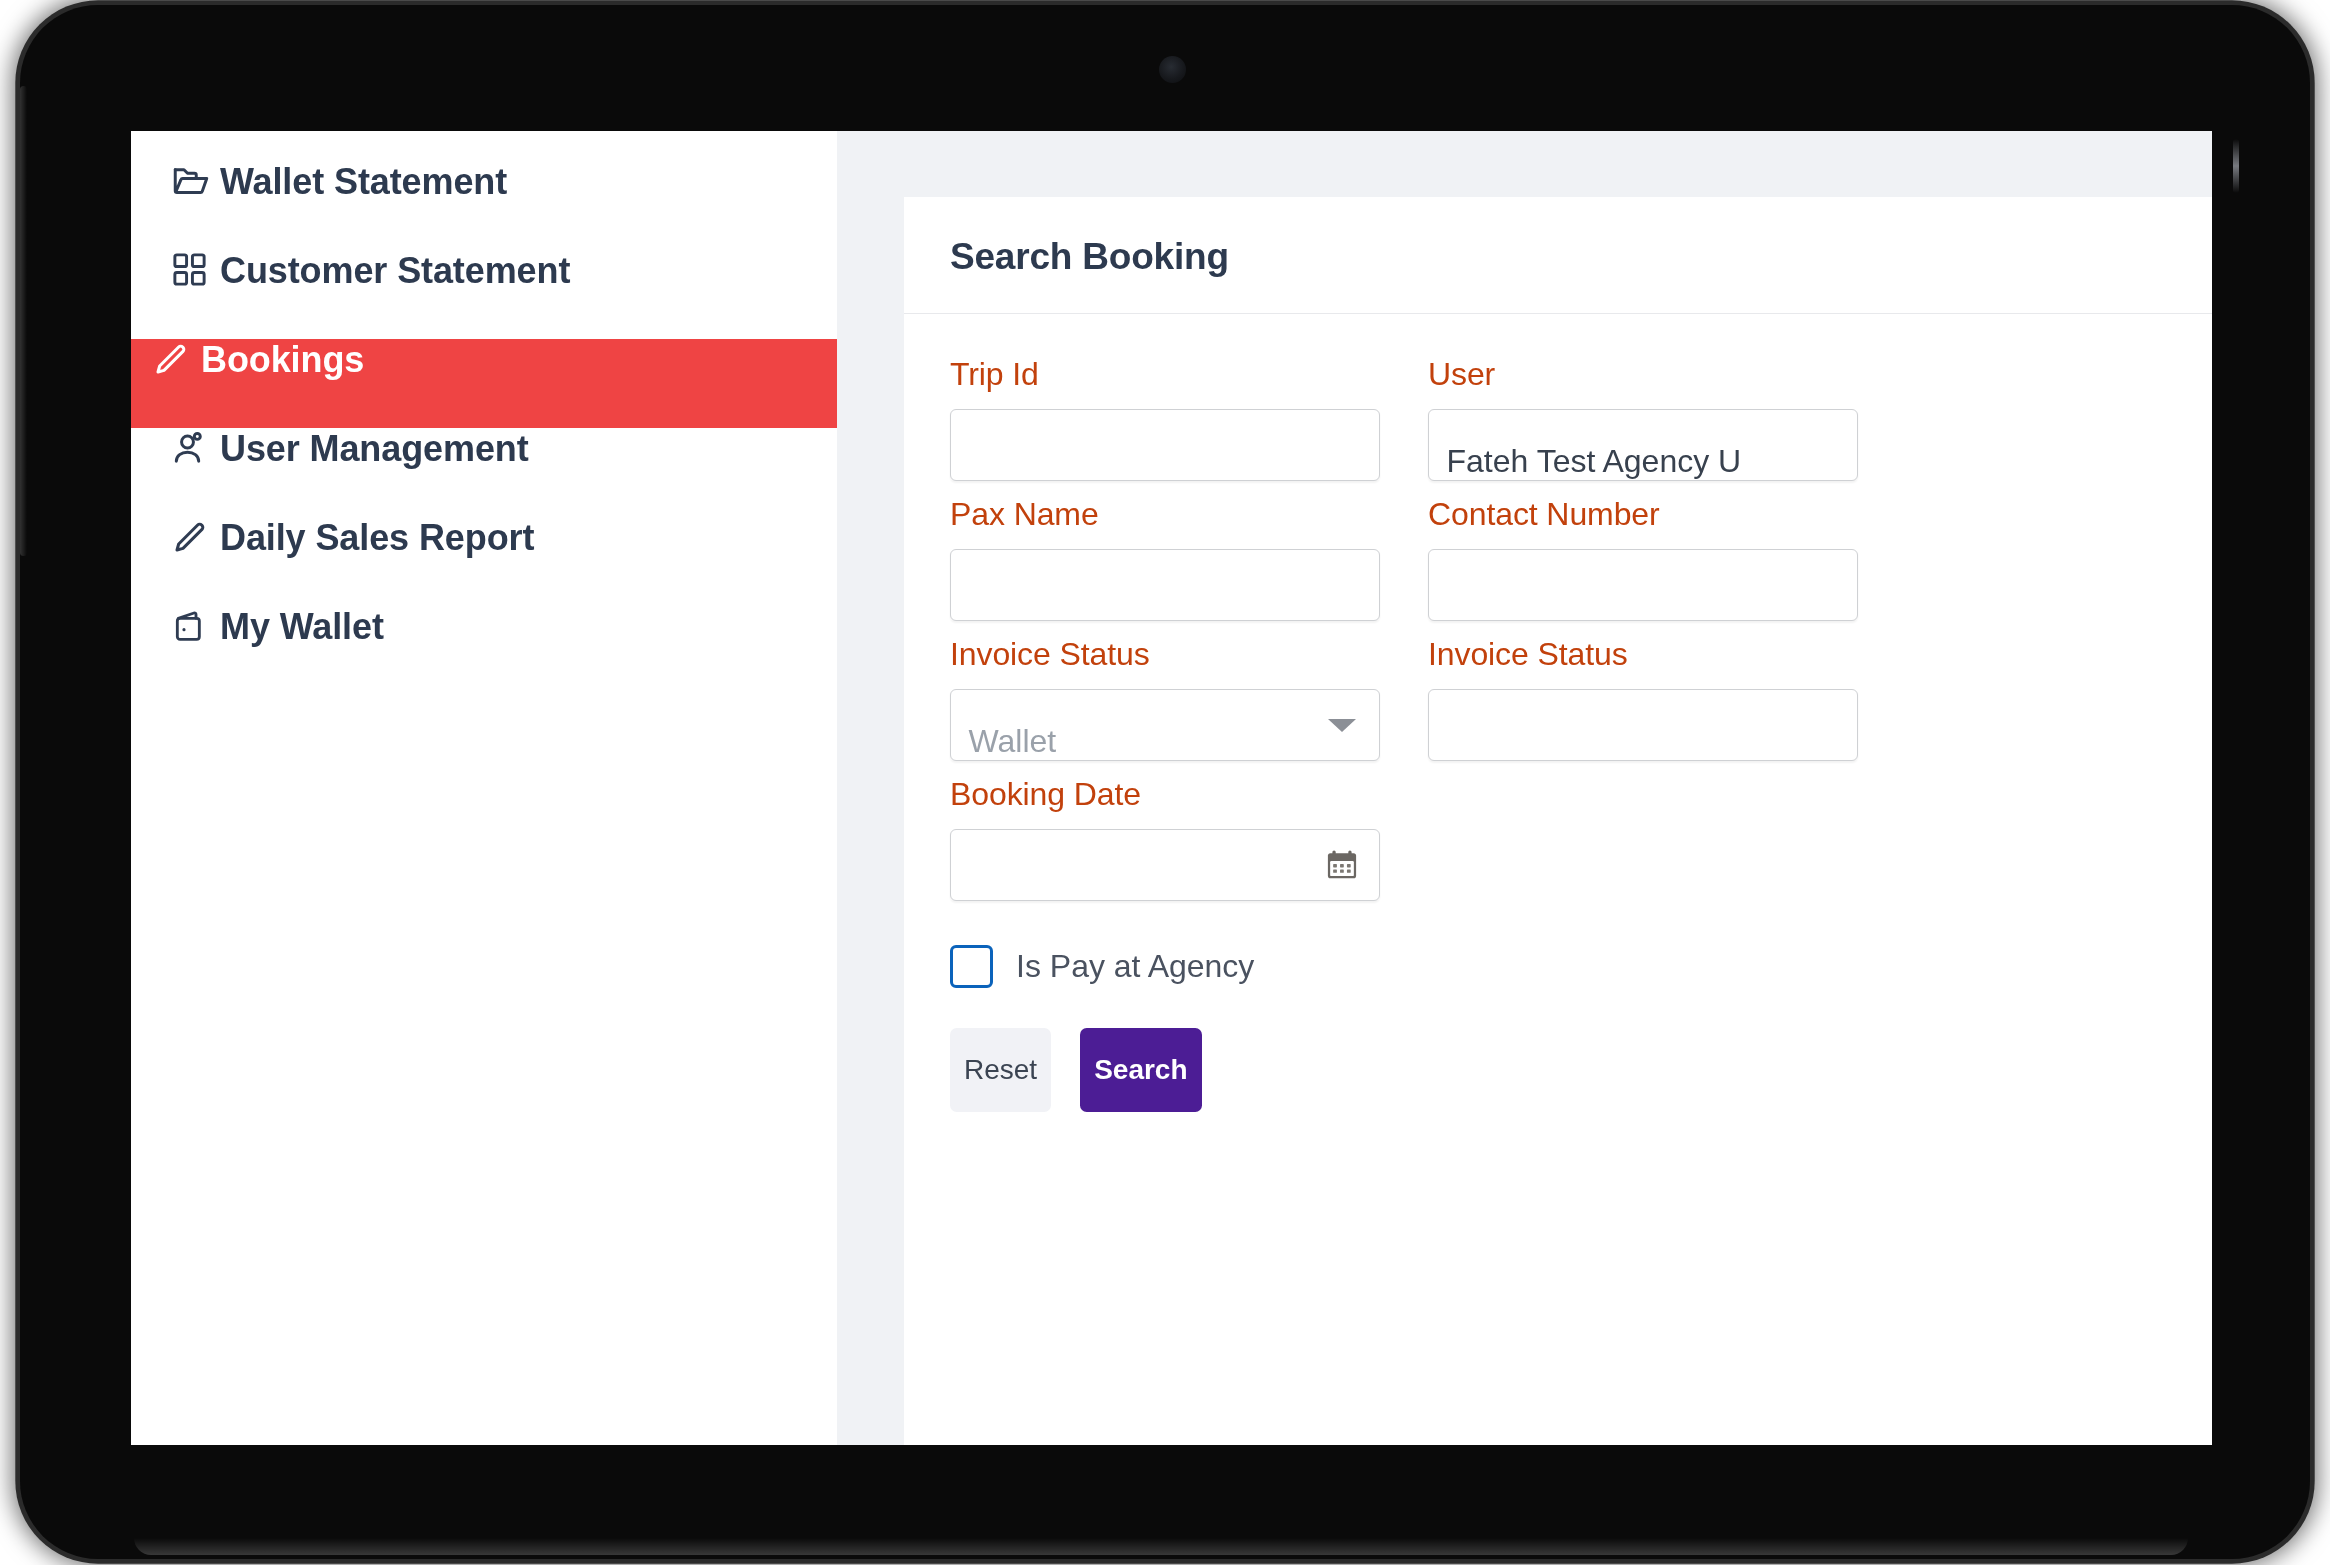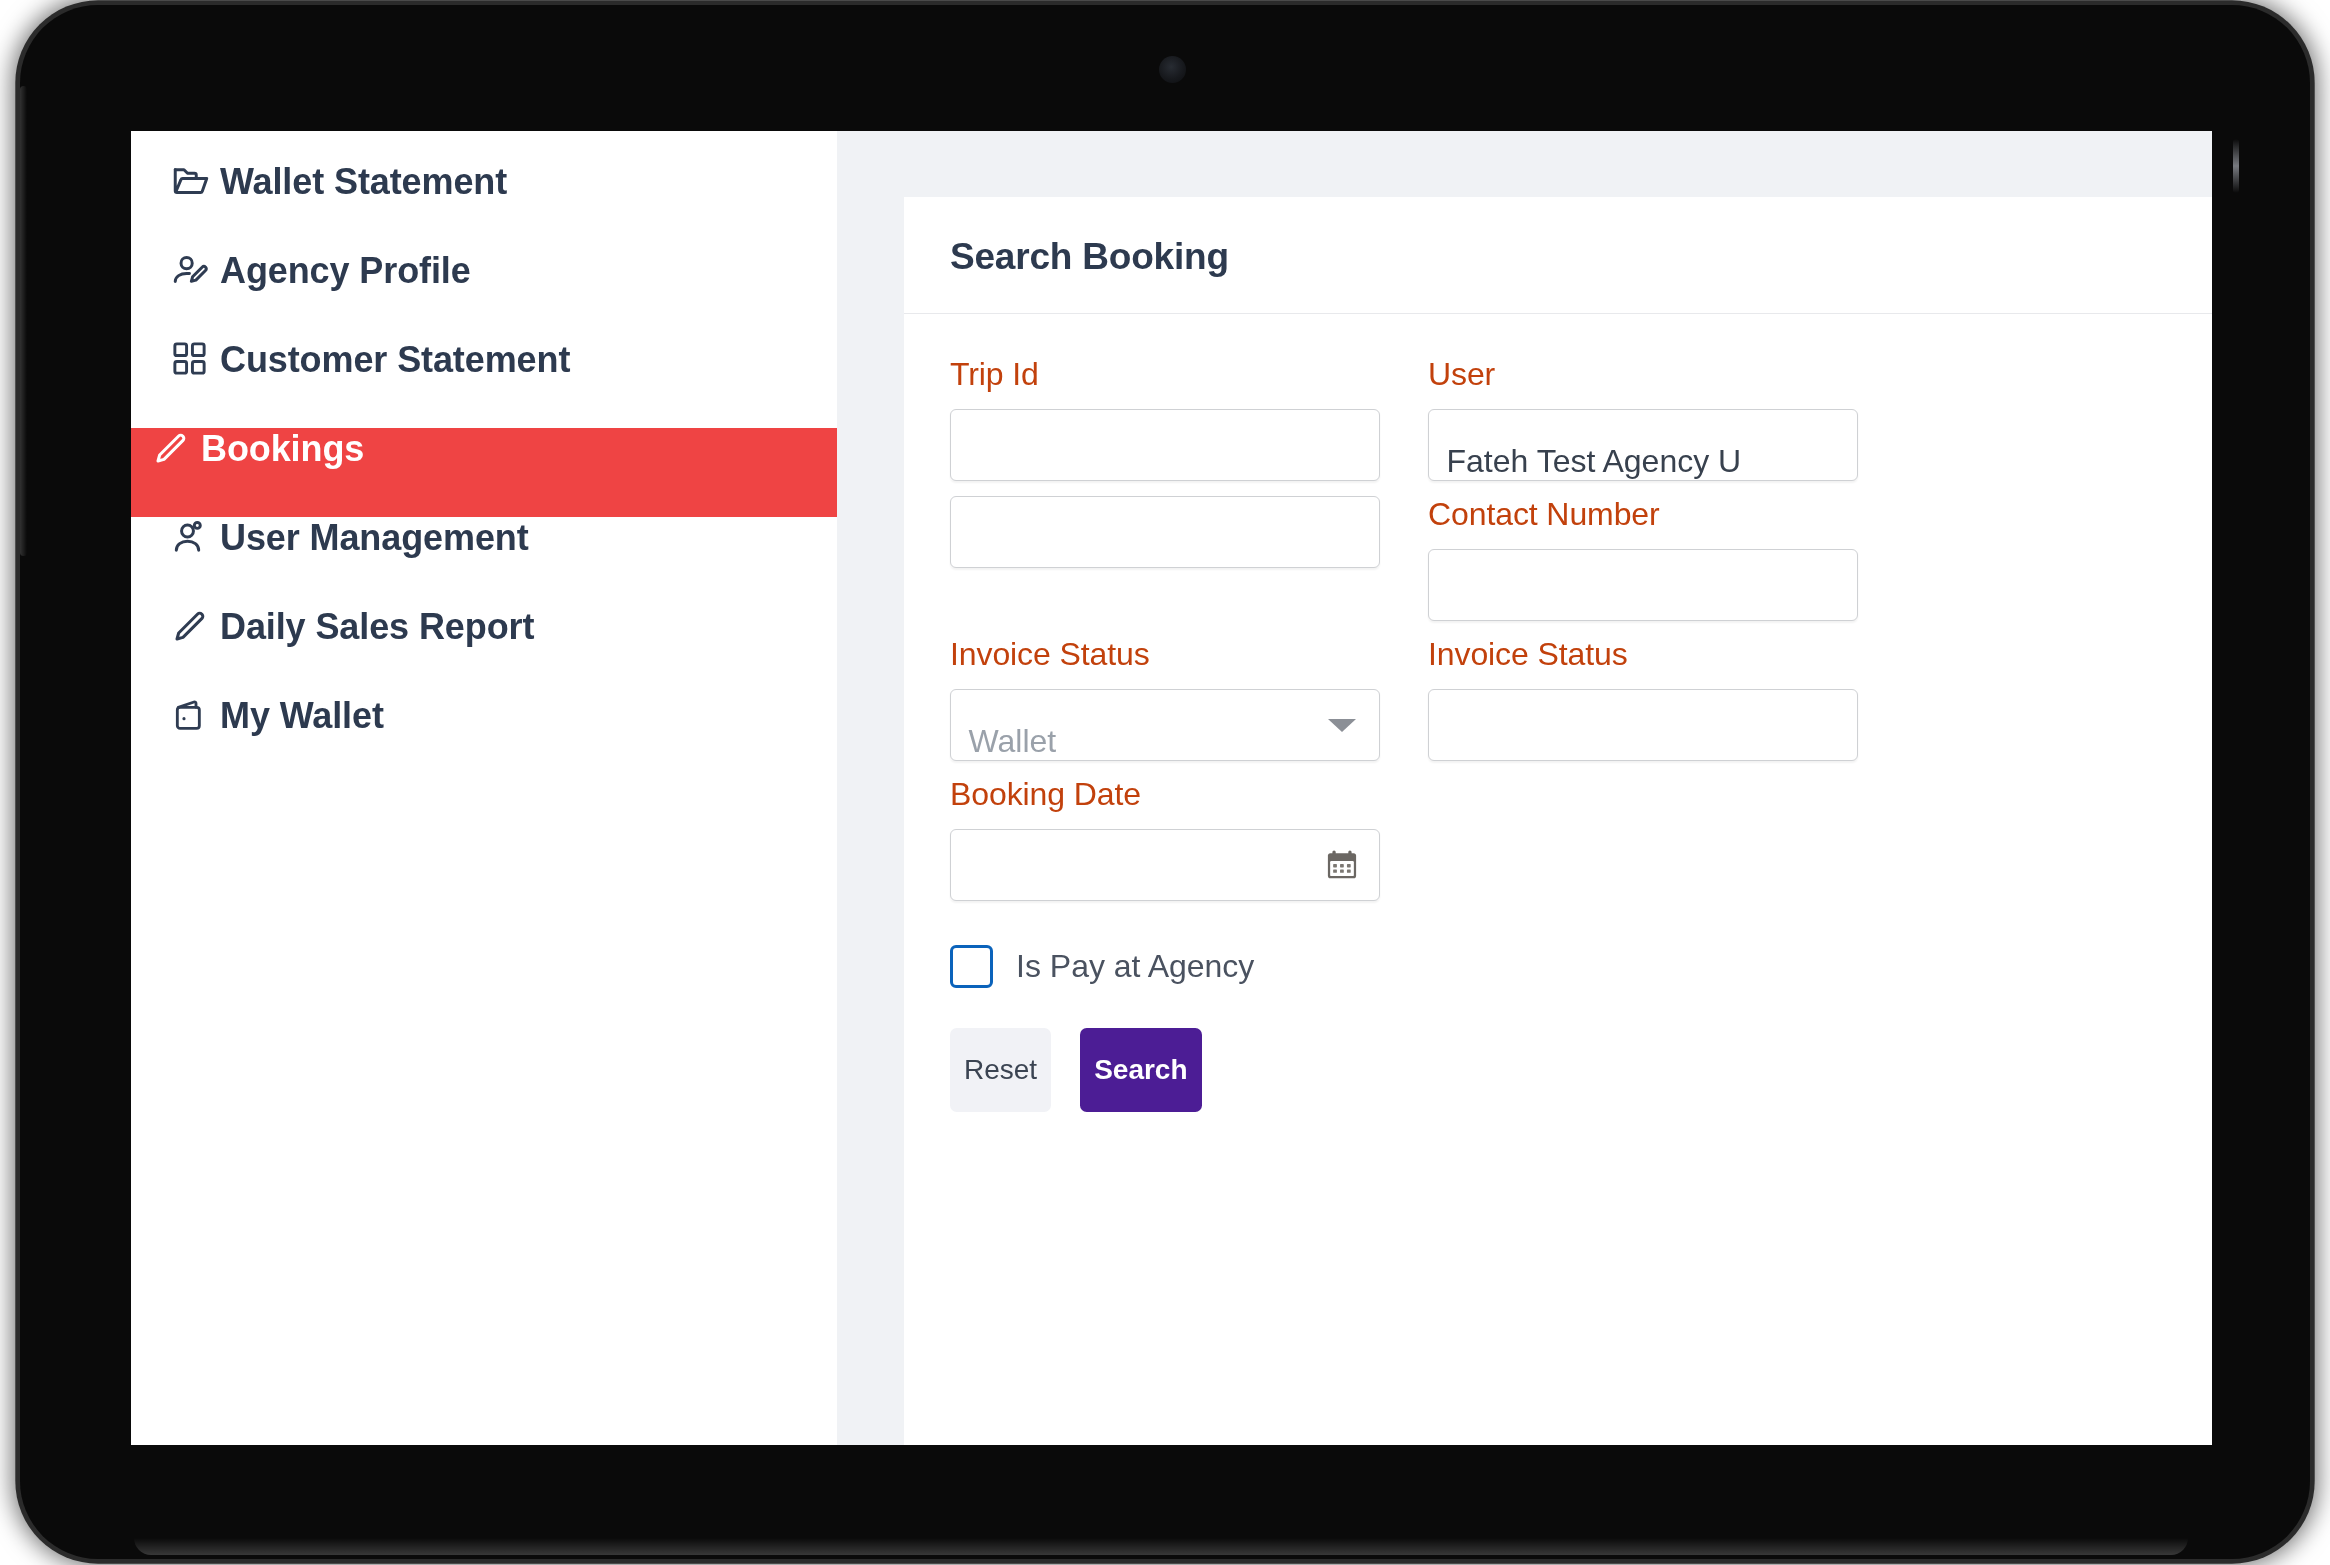--- a/index.html
+++ b/index.html
@@ -130,30 +130,20 @@
         <div class="nav-item">
           <span class="nav-icon">
             <svg width="42" height="42" viewBox="0 0 24 24" fill="none" stroke="currentColor" stroke-width="1.7" stroke-linecap="round" stroke-linejoin="round">
               <path d="M3 5h5l2 2h4a1 1 0 0 1 1 1v1"></path>
               <path d="M3 5v12a1 1 0 0 0 1 1h13.5a1 1 0 0 0 .95-.68L21 10H7.2a1 1 0 0 0-.95.68L3.6 17"></path>
             </svg>
           </span>
           <span class="nav-label">Wallet Statement</span>
         </div>
 
-        <div class="nav-item">
-          <span class="nav-icon">
-            <svg width="42" height="42" viewBox="0 0 24 24" fill="none" stroke="currentColor" stroke-width="1.7" stroke-linecap="round" stroke-linejoin="round">
-              <circle cx="9.5" cy="7.5" r="3.2"></circle>
-              <path d="M3 18c0-2.8 2.9-4.6 6.5-4.6h1.6"></path>
-              <path d="M20.4 11.6l-5.6 5.6-2.6.7.7-2.6 5.6-5.6a1.2 1.2 0 0 1 1.7 0l.2.2a1.2 1.2 0 0 1 0 1.7z"></path>
-            </svg>
-          </span>
-          <span class="nav-label">Agency Profile</span>
-        </div>
 
         <div class="nav-item">
           <span class="nav-icon">
             <svg width="39" height="39" viewBox="0 0 24 24" fill="none" stroke="currentColor" stroke-width="1.8" stroke-linejoin="round">
               <rect x="3" y="3" width="7.2" height="7.2" rx="1.2"></rect>
               <rect x="13.8" y="3" width="7.2" height="7.2" rx="1.2"></rect>
               <rect x="3" y="13.8" width="7.2" height="7.2" rx="1.2"></rect>
               <rect x="13.8" y="13.8" width="7.2" height="7.2" rx="1.2"></rect>
             </svg>
           </span>
@@ -223,20 +213,21 @@
               <div class="form-col">
                 <div class="field-label">User</div>
                 <div class="field-box">
                   <span class="field-value">Fateh Test Agency U</span>
                 </div>
               </div>
             </div>
 
             <div class="form-row">
               <div class="form-col">
+                <div class="field-label">Pax Name</div>
                 <div class="field-box">
                   <span class="field-value"></span>
                 </div>
               </div>
               <div class="form-col">
                 <div class="field-label">Contact Number</div>
                 <div class="field-box">
                   <span class="field-value"></span>
                 </div>
               </div>

